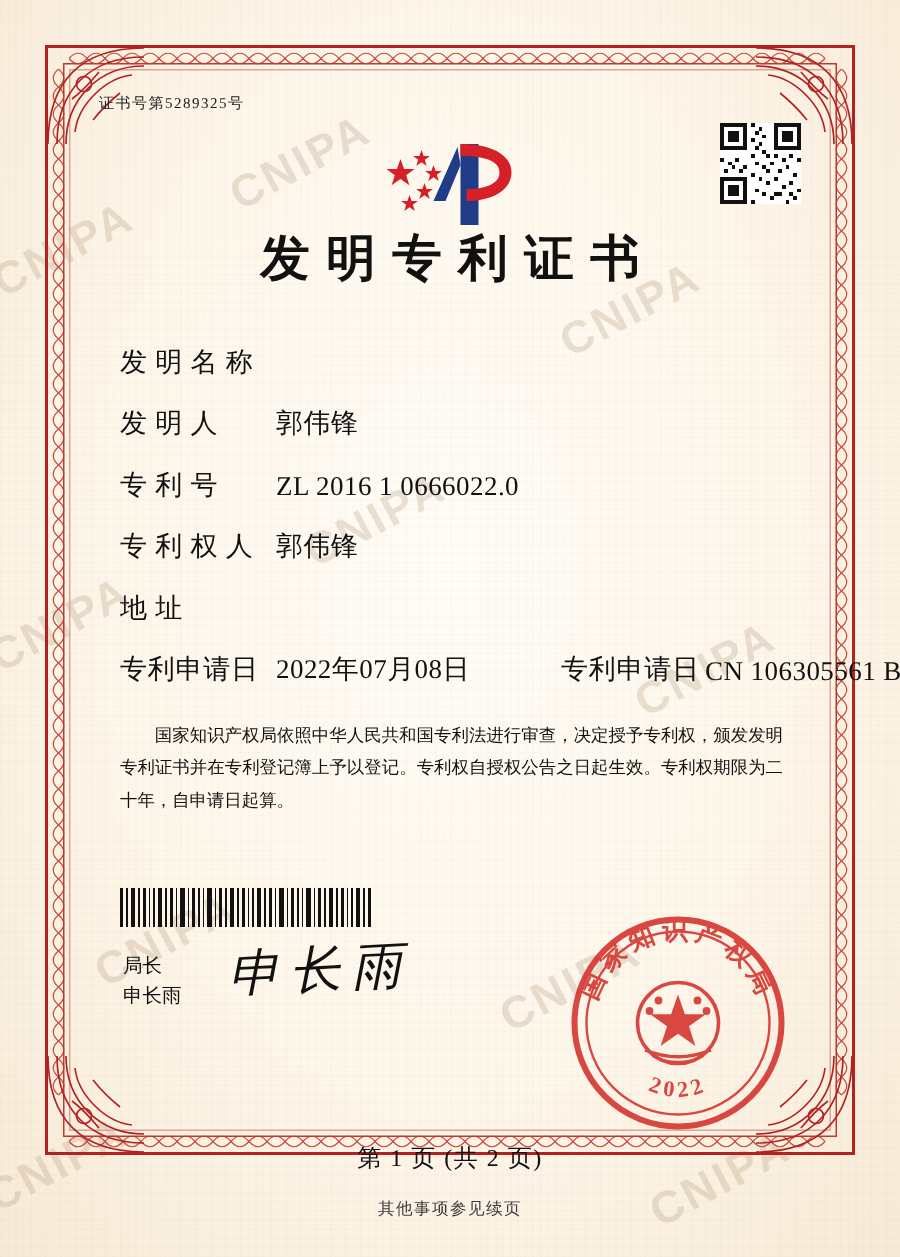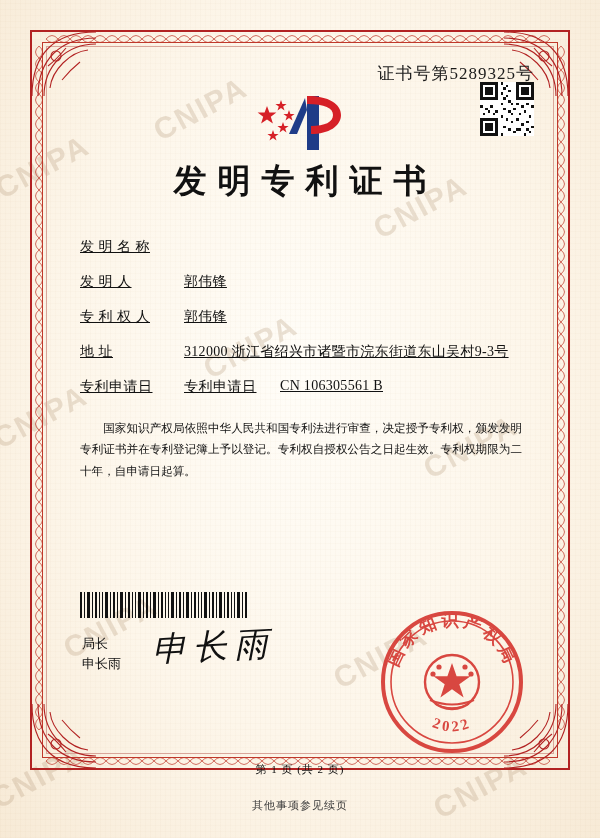--- a/index.html
+++ b/index.html
@@ -78,24 +78,23 @@
     pointer-events: none;
     opacity: 0.9;
   }
 
   
   .content {
     position: absolute;
     left: 66px; top: 62px; right: 66px;
   }
   .cert-no {
-    font-size: 17px;
+    font-size: 10px;
     color: #1a1a1a;
     letter-spacing: 1px;
-    text-align: right;
   }
   .emblem {
     position: absolute;
     left: 50%;
     top: 26px;
     transform: translateX(-50%);
     width: 110px;
     height: 72px;
   }
   .qr {
@@ -115,25 +114,24 @@
     text-indent: 11px;
     font-family: "Liberation Serif", "DejaVu Serif", serif;
   }
 
   .fields {
     margin-top: 34px;
     padding-left: 14px;
   }
   .field-row {
     display: flex;
-    align-items: flex-start;
+    align-items: flex-end;
     margin-bottom: 17px;
-    font-size: 14px;
+    font-size: 18px;
     color: #111;
-    text-decoration: underline;
   }
   .field-label {
     width: 104px;
     flex: 0 0 104px;
     letter-spacing: 0.5px;
     white-space: nowrap;
   }
   .field-value {
     flex: 1;
     letter-spacing: 0.3px;
@@ -196,21 +194,21 @@
     top: 608px;
     width: 148px;
     height: 148px;
   }
 
   .page-footer {
     position: absolute;
     left: 0; right: 0;
     top: 762px;
     text-align: center;
-    font-size: 11px;
+    font-size: 16px;
     color: #111;
     letter-spacing: 1px;
   }
   .bottom-note {
     position: absolute;
     left: 0; right: 0;
     top: 798px;
     text-align: center;
     font-size: 11px;
     color: #3a3a3a;
@@ -395,29 +393,33 @@
 
     <div class="fields">
       <div class="field-row">
         <div class="field-label">发 明 名 称</div>
       </div>
       <div class="field-row">
         <div class="field-label">发 明 人</div>
         <div class="field-value">郭伟锋</div>
       </div>
       <div class="field-row">
+        <div class="field-label">专 利 号</div>
+        <div class="field-value">ZL 2016 1 0666022.0</div>
+      </div>
+      <div class="field-row">
         <div class="field-label">专 利 权 人</div>
         <div class="field-value">郭伟锋</div>
       </div>
       <div class="field-row">
         <div class="field-label">地        址</div>
-        <div class="field-value">312000 浙江省绍兴市诸暨市浣东街道东山吴村9-3号</div>
       </div>
       <div class="field-row dual">
         <div class="field-label">专利申请日</div>
+        <div class="field-value">2022年07月08日</div>
         <div class="field-label2">专利申请日</div>
         <div class="field-value">CN 106305561 B</div>
       </div>
     </div>
 
     <div class="paragraphs">
       <p>国家知识产权局依照中华人民共和国专利法进行审查，决定授予专利权，颁发发明专利证书并在专利登记簿上予以登记。专利权自授权公告之日起生效。专利权期限为二十年，自申请日起算。</p>
     </div>
   </div>
 

